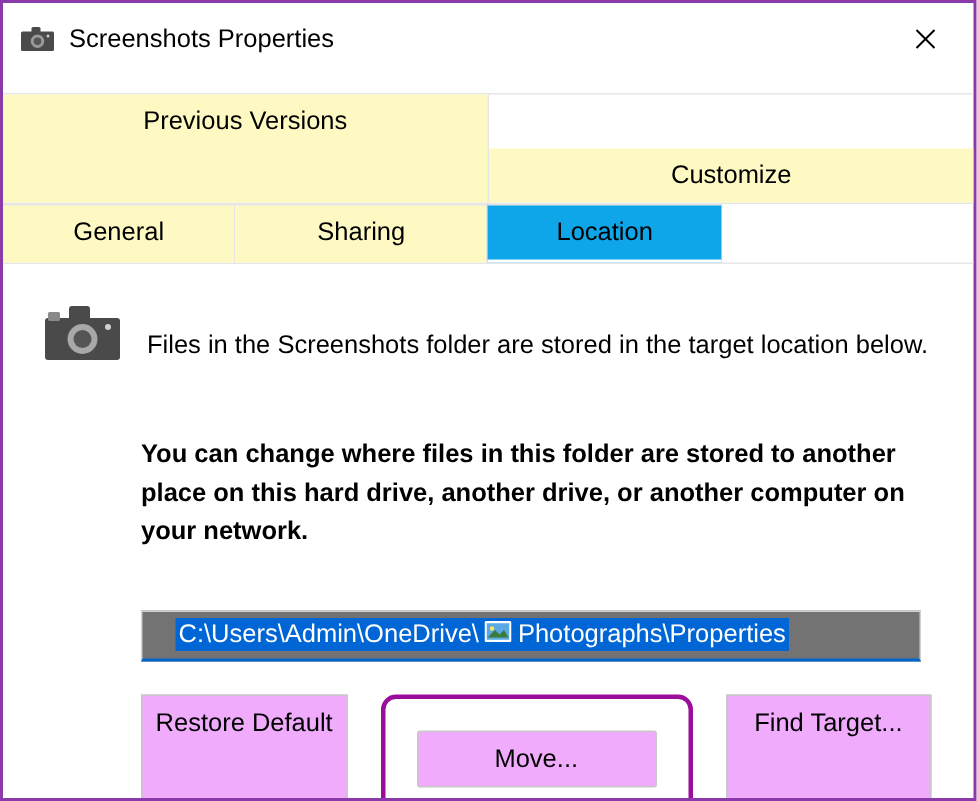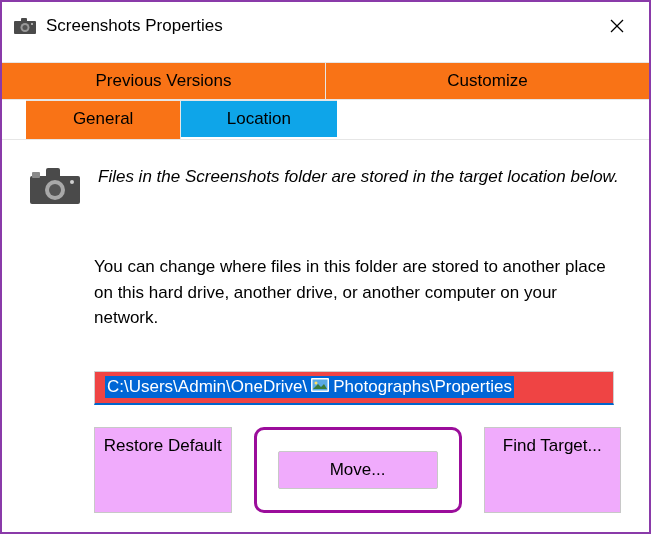--- a/index.html
+++ b/index.html
@@ -6,36 +6,36 @@
     body { background: #fff; border: 2px solid #8a3aa9; width: 651px; height: 534px; position: relative; }
 
     .titlebar { display: flex; align-items: center; padding: 24px 12px; height: 46px; }
     .titlebar .icon { width: 22px; height: 18px; margin-right: 10px; position: relative; }
     .titlebar .title { font-size: 17px; color: #000; font-weight: 400; flex: 1; }
     .close { width: 40px; height: 40px; display: flex; align-items: center; justify-content: center; cursor: pointer; font-size: 18px; color: #000; }
 
     .tabs-row { display: flex; border-top: 1px solid #e6e6e6; border-bottom: 1px solid #e6e6e6; }
     .tabs-row.top { margin-top: 12px; }
     .tabs-row.bottom { border-top: none; }
-    .tab { text-align: center; font-size: 17px; padding: 8px 0; border-right: 1px solid #e6e6e6; cursor: pointer; color: #000; background: #f97316; }
+    .tab { text-align: center; font-size: 17px; padding: 8px 0; border-right: 1px solid #e6e6e6; cursor: pointer; color: #000; background: #fef9c3; }
     .tab:last-child { border-right: none; }
     .tab.active { background: #fff; border-bottom: 2px solid #fff; position: relative; }
-    .r1a { flex: 1; } .r1b { flex: 1; }
-    .r2a { width: 24%; margin-left: 24px; } .r2b { width: 26%; } .r2c { width: 26%; } .r2d { width: 24%; }
+    .r1a { flex: 1; } .r1b { flex: 1; margin-top: 36px; }
+    .r2a { width: 24%; } .r2b { width: 26%; } .r2c { width: 26%; } .r2d { width: 24%; }
     .tabs-row.bottom .tab { border-top: 1px solid #e6e6e6; }
     .tabs-row.bottom .tab.active { border-top: 1px solid #e6e6e6; background: #0ea5e9; }
 
     .content { padding: 24px 28px 0 28px; }
-    .intro { display: flex; align-items: flex-start; gap: 18px; font-style: italic; }
+    .intro { display: flex; align-items: flex-end; gap: 18px; }
     .intro .cam { width: 50px; height: 40px; flex-shrink: 0; margin-top: 2px; }
     .intro-text { font-size: 17px; line-height: 1.5; color: #000; }
 
-    .para { font-size: 17px; line-height: 1.5; color: #000; margin: 48px 0 12px 64px; padding-right: 10px; }
+    .para { font-size: 17px; line-height: 1.5; color: #000; margin: 48px 0 12px 64px; padding-right: 10px; font-weight: bold; }
 
-    .pathbox { margin: 40px 0 0 64px; width: 520px; height: 34px; border: 1px solid #d0d0d0; border-bottom: 2px solid #0066cc; padding: 4px 10px; font-size: 17px; background: #ef4444; position: relative; }
+    .pathbox { margin: 40px 0 0 64px; width: 520px; height: 34px; border: 1px solid #d0d0d0; border-bottom: 2px solid #0066cc; padding: 4px 22px; font-size: 17px; background: #737373; position: relative; }
     .path-selected { background: #0066d6; color: #fff; padding: 1px 2px; display: inline-flex; align-items: center; }
     .path-selected .pic-icon { display: inline-block; margin: 0 4px; }
 
     .btnrow { display: flex; gap: 22px; margin: 22px 0 0 64px; }
     .btn { border: 1px solid #c8c8c8; background: #f0abfc; font-size: 17px; padding: 8px 0; width: 160px; text-align: center; cursor: pointer; color: #000; }
     .btn-highlight { border: 3px solid #9b0d9b; border-radius: 10px; padding: 6px; display: inline-block; }
     .btn-highlight .btn { border: 1px solid #c8c8c8; border-radius: 2px; margin: 15px; }
   </style>
 </head>
 <body>
@@ -58,20 +58,21 @@
       </svg>
   </span>
 </div>
 
 <div class="tabs-row top">
   <div class="tab r1a">Previous Versions</div>
   <div class="tab r1b">Customize</div>
 </div>
 <div class="tabs-row bottom">
   <div class="tab r2a">General</div>
+  <div class="tab r2b">Sharing</div>
   <div class="tab r2d active">Location</div>
 </div>
 
 <div class="content">
   <div class="intro">
     <span class="cam">
       <svg viewBox="0 0 50 40">
           <rect x="0" y="10" width="50" height="28" rx="2" fill="#4a4a4a"></rect>
           <rect x="16" y="2" width="14" height="10" rx="2" fill="#4a4a4a"></rect>
           <rect x="2" y="6" width="8" height="6" rx="1" fill="#8a8a8a"></rect>

